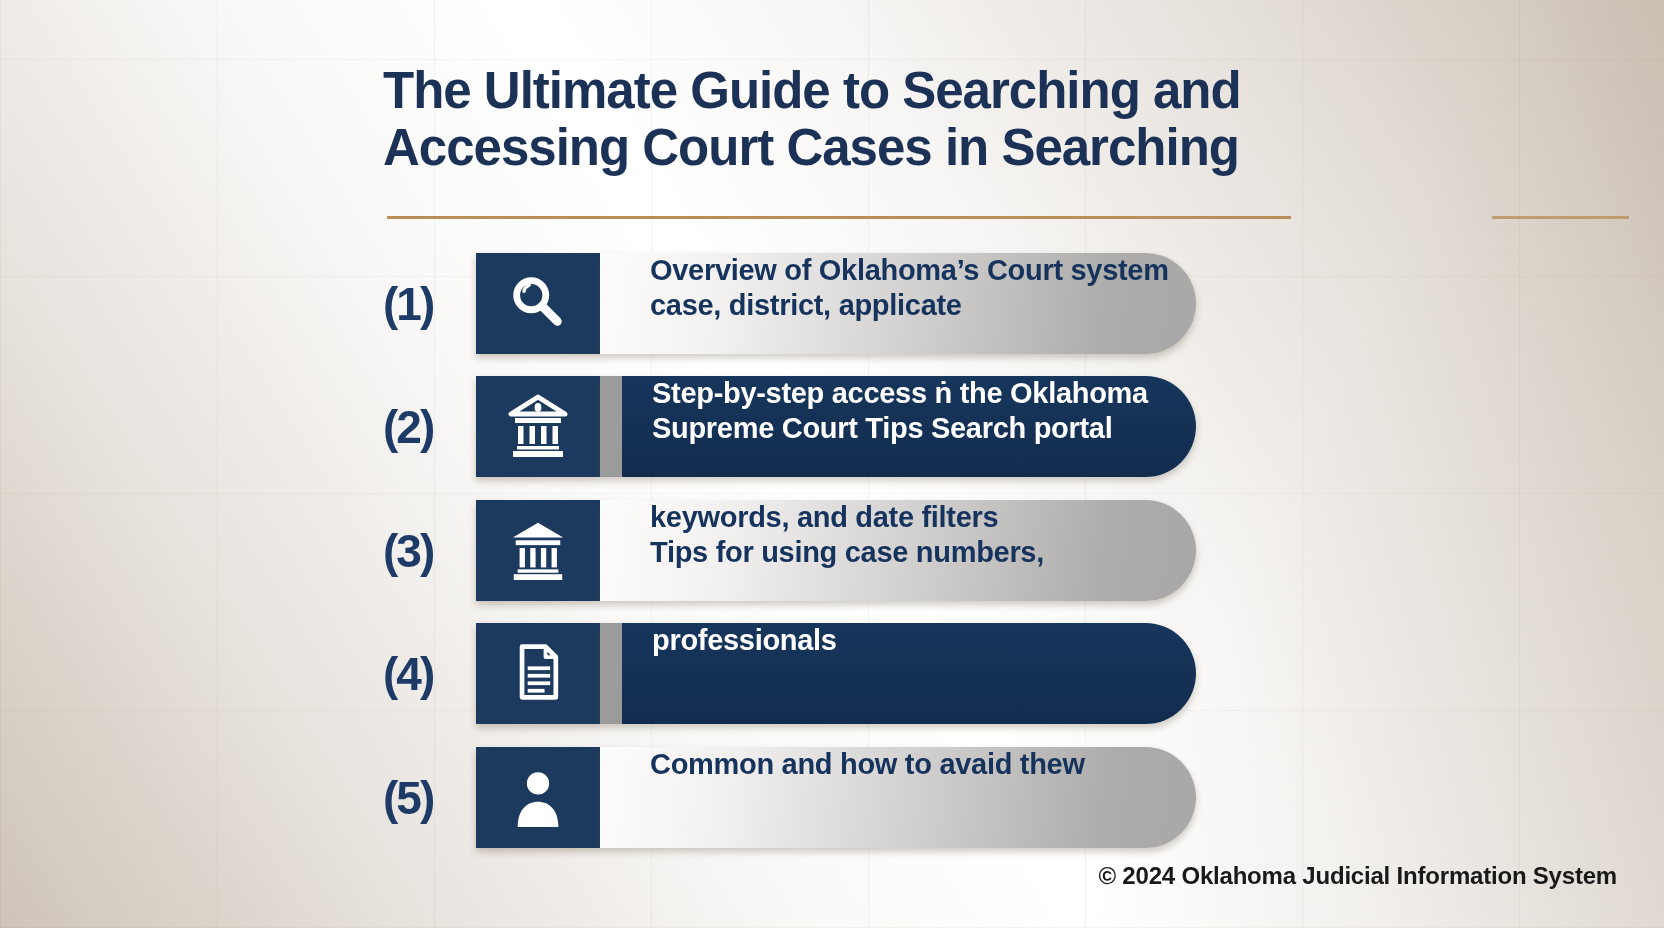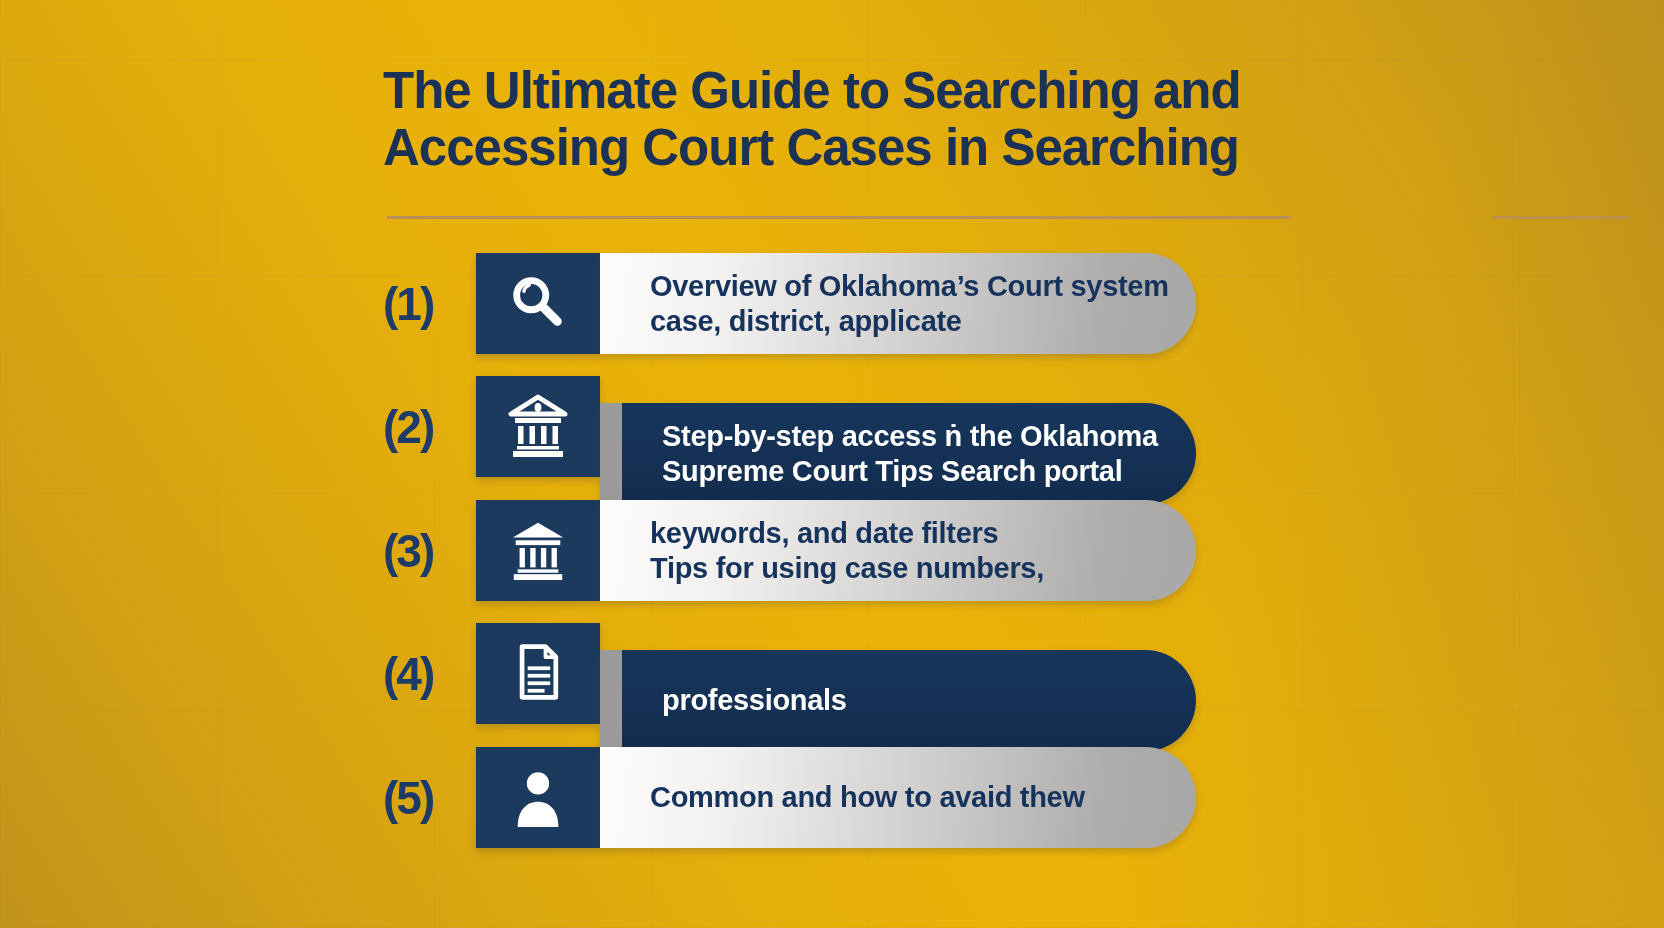--- a/index.html
+++ b/index.html
@@ -1,18 +1,18 @@
 <!DOCTYPE html>
 <html><head>
 <meta charset="utf-8">
 <style>
   html,body { margin:0; padding:0; background:#d8cbb6; }
   .stage {
     position:relative; width:1664px; height:928px; overflow:hidden;
-    background:#eab308;
+    background:#ffffff;
     font-family:"Liberation Sans", sans-serif;
   }
   
   .grid-layer {
     position:absolute; inset:0; pointer-events:none;
     background-image:
       repeating-linear-gradient(90deg, rgba(165,135,95,0.10) 0 1px, transparent 1px 217px),
       repeating-linear-gradient(0deg, rgba(165,135,95,0.08) 0 1px, transparent 1px 217px);
   }
   
@@ -56,34 +56,33 @@
     letter-spacing:-2px;
   }
   .iconbox {
     width:124px; height:100%; background:#1b3a5e; flex:0 0 auto;
     display:flex; align-items:center; justify-content:center;
     box-shadow:0 4px 7px rgba(95,75,50,0.30);
   }
   .bar {
     flex:1; height:100%; box-sizing:border-box;
     border-radius:0 50.5px 50.5px 0;
-    display:flex; flex-direction:column; justify-content:center;
+    display:flex; flex-direction:column; 
     padding-left:50px;
     box-shadow:0 4px 7px rgba(95,75,50,0.28);
   }
   .bar.light {
     background:linear-gradient(97deg, #fdfdfc 0%, #f2f0ee 22%, #d0cecc 55%, #aeacaa 85%, #a8a8a8 100%);
     color:#16335d;
   }
   .bar.dark {
     background:linear-gradient(180deg, #17365c 0%, #122c4e 100%);
     color:#ffffff;
     border-left:22px solid #9b9b9b;
-    padding-left:40px;
-    margin-top:27px;
+    padding-left:30px;
   }
   .bar .line { font-size:29px; line-height:35px; font-weight:bold; letter-spacing:-0.3px; }
 
   .footer {
     position:absolute; right:47px; top:862px;
     font-size:24px; font-weight:600; color:#191919; letter-spacing:-0.2px;
   }
 </style>
 </head>
 <body>
@@ -190,13 +189,14 @@
           <circle cx="32" cy="19" r="11.5" fill="#ffffff"></circle>
           <path d="M11 64 C11 47 20 38 32 38 C44 38 53 47 53 64 Z" fill="#ffffff"></path>
         </svg>
       </span>
     </div>
     <div class="bar light">
       <div class="line">Common and how to avaid thew</div>
     </div>
   </div>
 
+  <div class="footer">© 2024 Oklahoma Judicial Information System</div>
 </div>
 
 </body></html>

